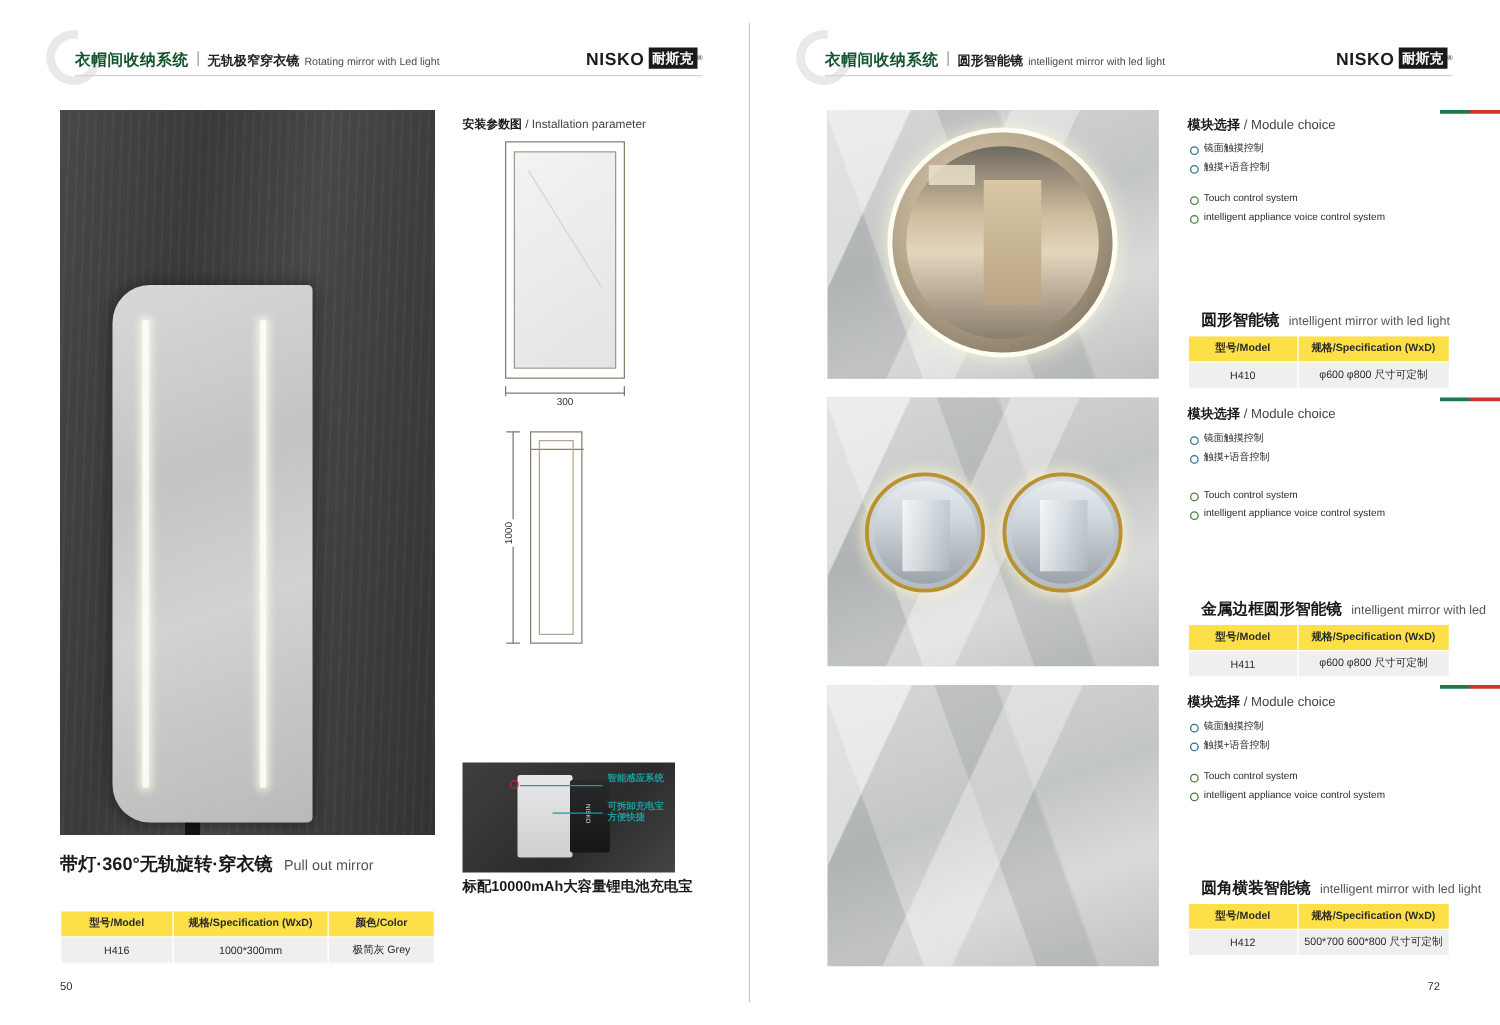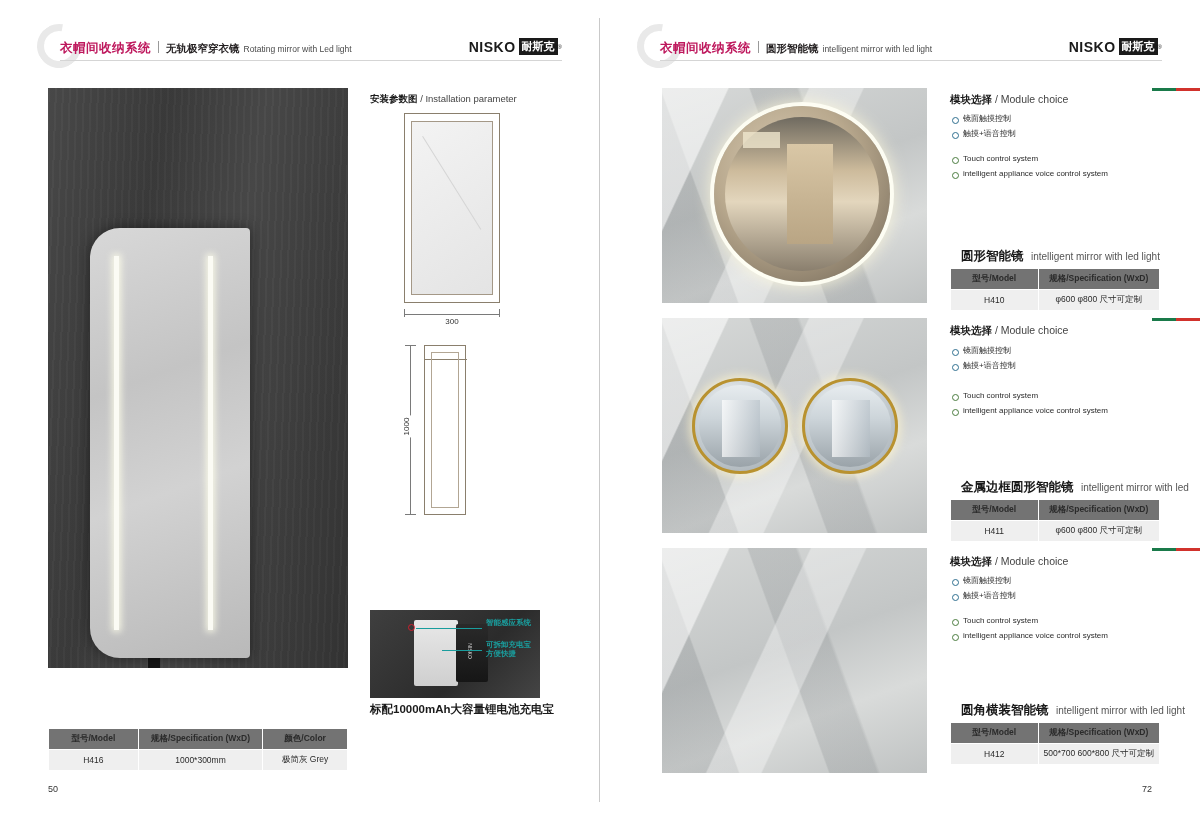--- a/index.html
+++ b/index.html
@@ -21,21 +21,21 @@
   
   .hdr { position: absolute; left: 38px; top: 30px; width: 524px; height: 40px; }
   .hdr-c {
     position: absolute; left: -1px; top: -6px;
     width: 44px; height: 44px; border-radius: 50%;
     border: 7px solid #e9e9e9;
     border-right-color: transparent;
     transform: rotate(-35deg);
   }
   .hdr-text { position: absolute; left: 22px; top: 10px; display: flex; align-items: baseline; }
-  .hdr-cn { font-size: 12.5px; font-weight: bold; letter-spacing: .5px; color: #be185d; }
+  .hdr-cn { font-size: 12.5px; font-weight: bold; letter-spacing: .5px; color: #14532d; }
   .hdr-bar { display: inline-block; width: 1px; height: 12px; background: #9a9a9a; margin: 0 7px; position: relative; top: 1px; }
   .hdr-sub-cn { font-size: 10.5px; font-weight: bold; color: #231f20; }
   .hdr-sub-en { font-size: 8.5px; color: #4a4a4a; margin-left: 4px; }
   .hdr-rule { position: absolute; left: 22px; right: 0; top: 30px; height: 1px; background: #d5d5d5; }
 
   .logo { position: absolute; right: 0; top: 8px; display: flex; align-items: center; }
   .logo-mark { font-size: 14px; font-weight: bold; letter-spacing: .5px; color: #1a1a1a; font-family: "Liberation Sans", sans-serif; }
   .logo-cn {
     font-size: 11px; font-weight: bold; color: #ffffff; background: #1a1a1a;
     padding: 1px 3px; margin-left: 3px; letter-spacing: 0px;
@@ -66,21 +66,21 @@
     position: absolute; left: 100px; top: 148px; width: 12px; height: 478px; background: #161616;
   }
   .mirror-arm-top { position: absolute; left: 100px; top: 148px; width: 46px; height: 12px; background: #161616; }
 
   .cap-cn { position: absolute; left: 48px; top: 682px; font-size: 14.5px; font-weight: bold; color: #1a1a1a; }
   .cap-en { font-size: 11.5px; font-weight: normal; color: #555; margin-left: 5px; }
 
   
   .spec-table { position: absolute; border-collapse: collapse; font-size: 8.5px; }
   .spec-table td { border: 1px solid #ffffff; text-align: center; }
-  .spec-table thead td { background: #737373; color: #2a2a2a; font-weight: bold; padding: 4px 2px; text-align: center; }
+  .spec-table thead td { background: #fde047; color: #2a2a2a; font-weight: bold; padding: 4px 2px; text-align: center; }
   .spec-table tbody td { background: #efefef; color: #2a2a2a; padding: 4px 2px; }
 
   
   .install-title { position: absolute; left: 370px; top: 93px; font-size: 9.5px; font-weight: bold; color: #1a1a1a; }
   .install-title .en { font-weight: normal; color: #444; }
 
   .draw1 { position: absolute; left: 404px; top: 113px; width: 96px; height: 190px; }
   .draw1-outer { position: absolute; inset: 0; border: 1.4px solid #8a7f6d; background: #fff; }
   .draw1-inner { position: absolute; left: 7px; top: 8px; right: 7px; bottom: 8px; border: 1px solid #a49887; background: linear-gradient(145deg,#f3f3f3,#e4e4e4); }
   .draw1-gloss { position: absolute; left: 14%; top: 8%; width: 110px; height: 1px; background: #d5d5d5; transform: rotate(58deg); transform-origin: left top; }
@@ -204,20 +204,24 @@
       <div class="wood-lines"></div>
       <div class="mirror-arm"></div>
       <div class="mirror-arm-top"></div>
 
       <div class="mirror-body">
         <div class="mirror-led-l"></div>
         <div class="mirror-led-r"></div>
       </div>
     </div>
 
+    <div class="cap-cn">
+      <span>带灯·360°无轨旋转·穿衣镜</span>
+      <span class="cap-en">Pull out mirror</span>
+    </div>
 
     <table class="spec-table" style="left:48px; top:728px; width:300px;">
       <thead>
         <tr>
           <td style="width:90px;">型号/Model</td>
           <td style="width:125px;">规格/Specification (WxD)</td>
           <td style="width:85px;">颜色/Color</td>
         </tr>
       </thead>
       <tbody>

